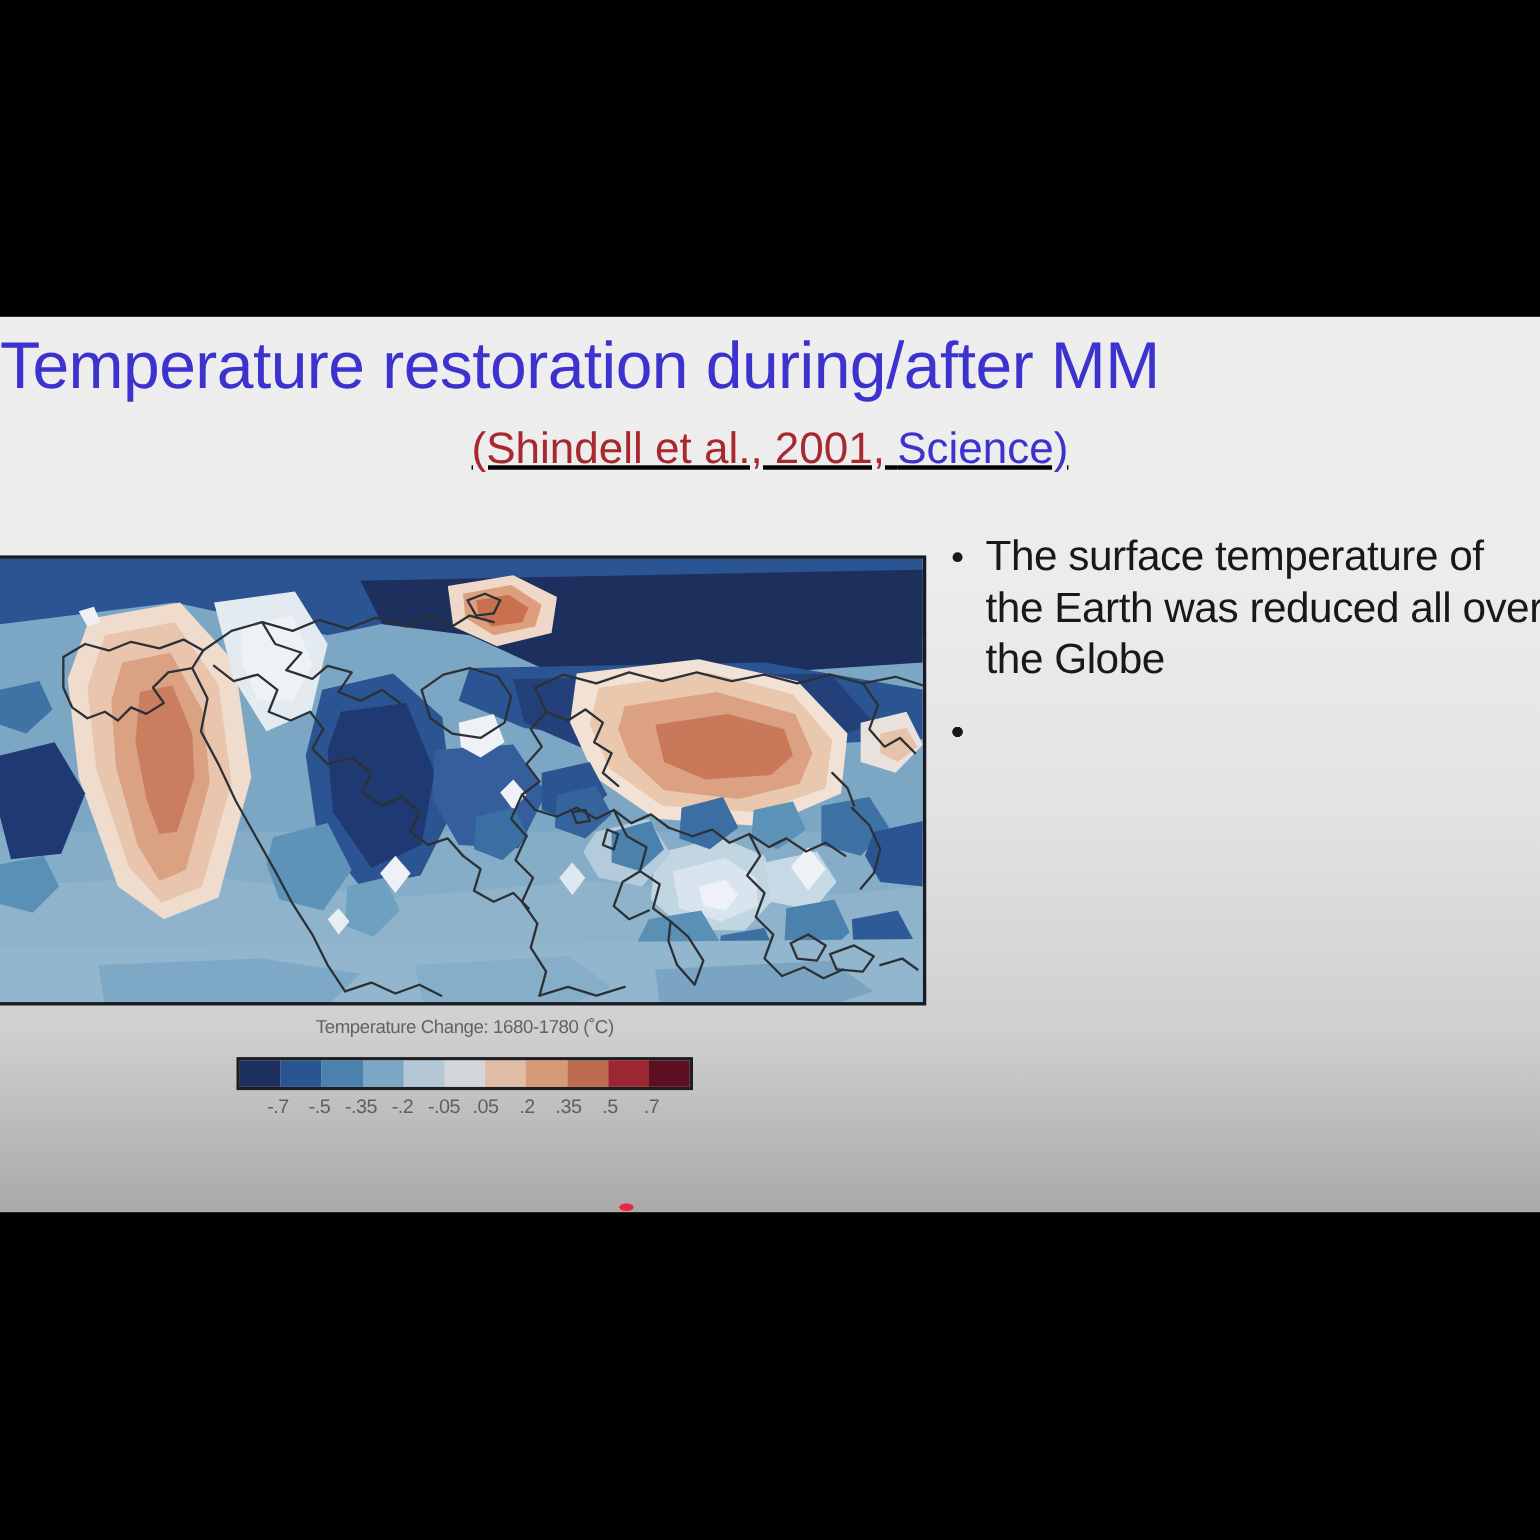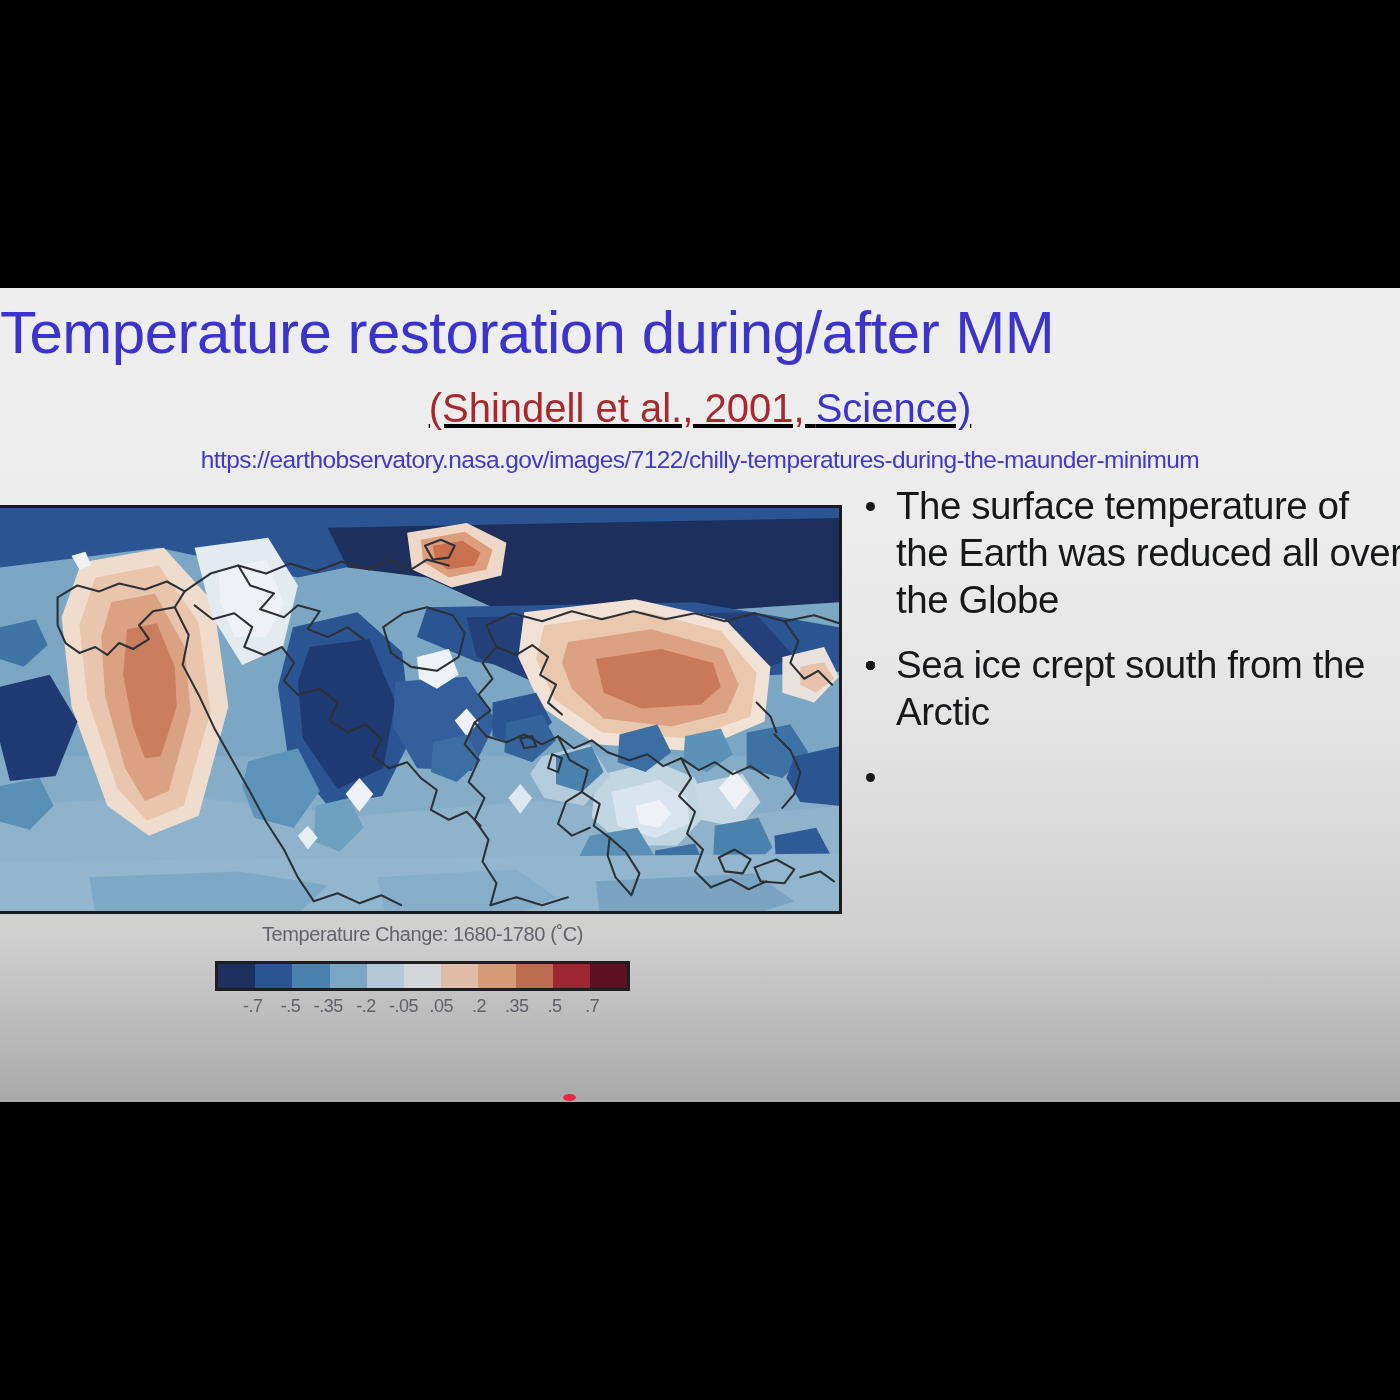--- a/index.html
+++ b/index.html
@@ -99,21 +99,21 @@
 
   
   #cbar-wrap {
     position: absolute;
     left: 0;
     top: 425px;
     width: 845px;
   }
   #cbar-title {
     text-align: center;
-    font-size: 20px;
+    font-size: 17px;
     line-height: 26px;
     color: #62636a;
     letter-spacing: -0.4px;
     white-space: nowrap;
   }
   #cbar {
     position: relative;
     margin: 14px auto 0 auto;
     width: 415px;
     height: 30px;
@@ -180,21 +180,20 @@
 <body>
 
 <div id="screen">
 
   <div id="slide">
 
     <div class="title">Temperature restoration during/after MM</div>
 
     <div class="subtitle"><span class="cite">(Shindell et al., 2001, </span><span class="journal">Science)</span></div>
 
-    <div class="url">https://earthobservatory.nasa.gov/images/7122/chilly-temperatures-during-the-maunder-minimum</div>
 
     <div id="figure">
 
       <div id="map">
         <svg class="layer" viewBox="0 0 845 409" preserveAspectRatio="none">
           <defs>
             <clipPath id="mapclip">
                 <rect x="0" y="0" width="845" height="409"></rect>
               </clipPath>
           </defs>
@@ -360,19 +359,19 @@
           <span style="left:81.81%">.5</span>
           <span style="left:90.90%">.7</span>
         </div>
       </div>
     </div>
 
     <div id="bullets">
       <div class="bullet"><span class="dot"></span><span>The surface temperature of the Earth was reduced all over the Globe</span></div>
       <div class="bullet"><span class="dot"></span></div>
       <div class="bullet"><span class="dot"></span></div>
-      <div class="bullet"><span class="dot"></span><span>Sea ice crept south from the Arctic</span></div>
+      <div class="bullet"><span class="dot"></span></div>
       <div class="bullet"><span class="dot"></span></div>
     </div>
 
     <div id="speck"></div>
   </div>
 </div>
 
 </body></html>

